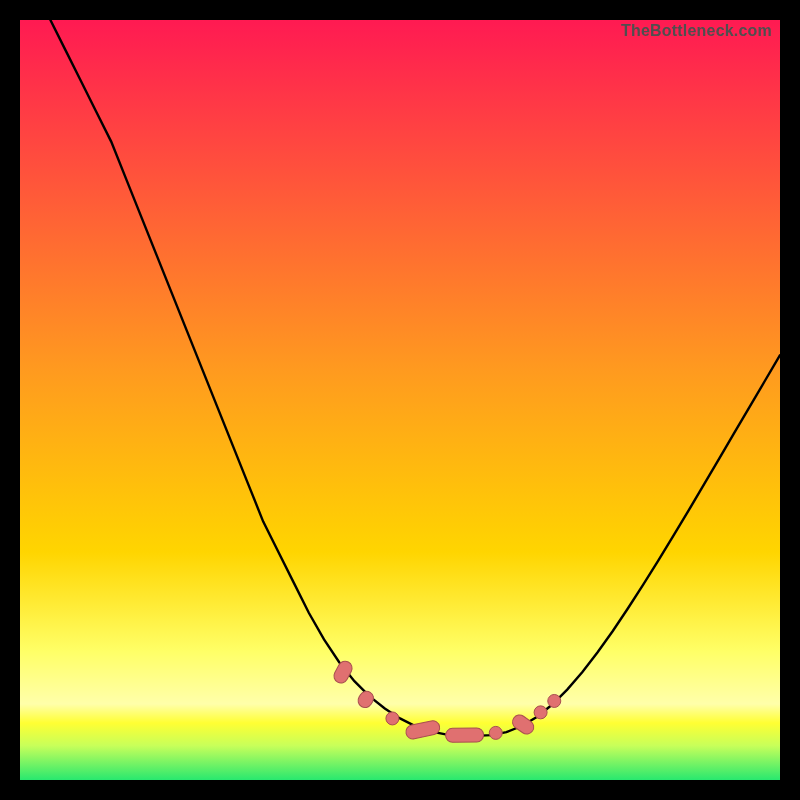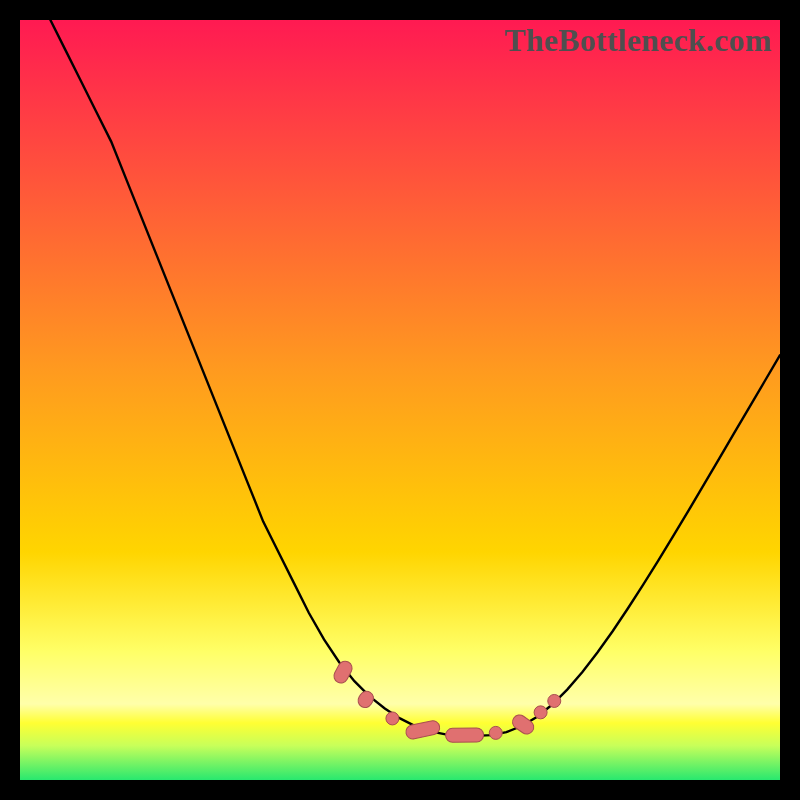--- a/index.html
+++ b/index.html
@@ -21,24 +21,24 @@
     left: 20px;
     top: 20px;
     width: 760px;
     height: 760px;
   }
   .watermark {
     position: absolute;
     top: 22px;
     right: 28px;
     color: #4f4f4f;
-    font-size: 32px;
+    font-size: 16px;
     font-weight: 600;
     letter-spacing: 0.2px;
-    font-family: Liberation Serif, serif;
+    font-family: Liberation Sans, sans-serif;
     user-select: none;
   }
 </style>
 </head>
 <body>
 
 <div class="frame">
   <svg class="plot" viewBox="0 0 760 760" preserveAspectRatio="none">
     <defs>
       <linearGradient id="bg-grad" x1="0" y1="0" x2="0" y2="1">

